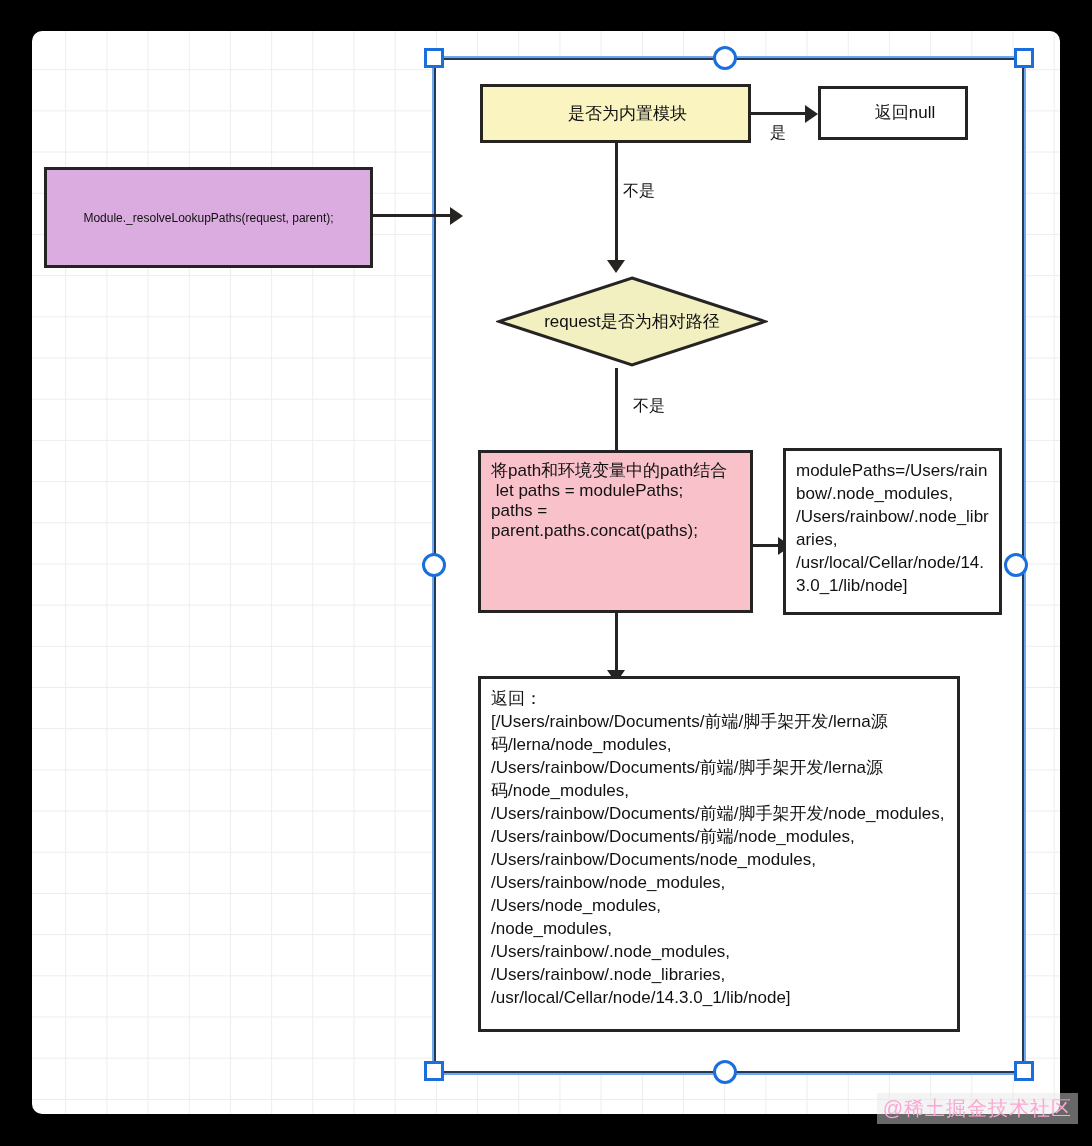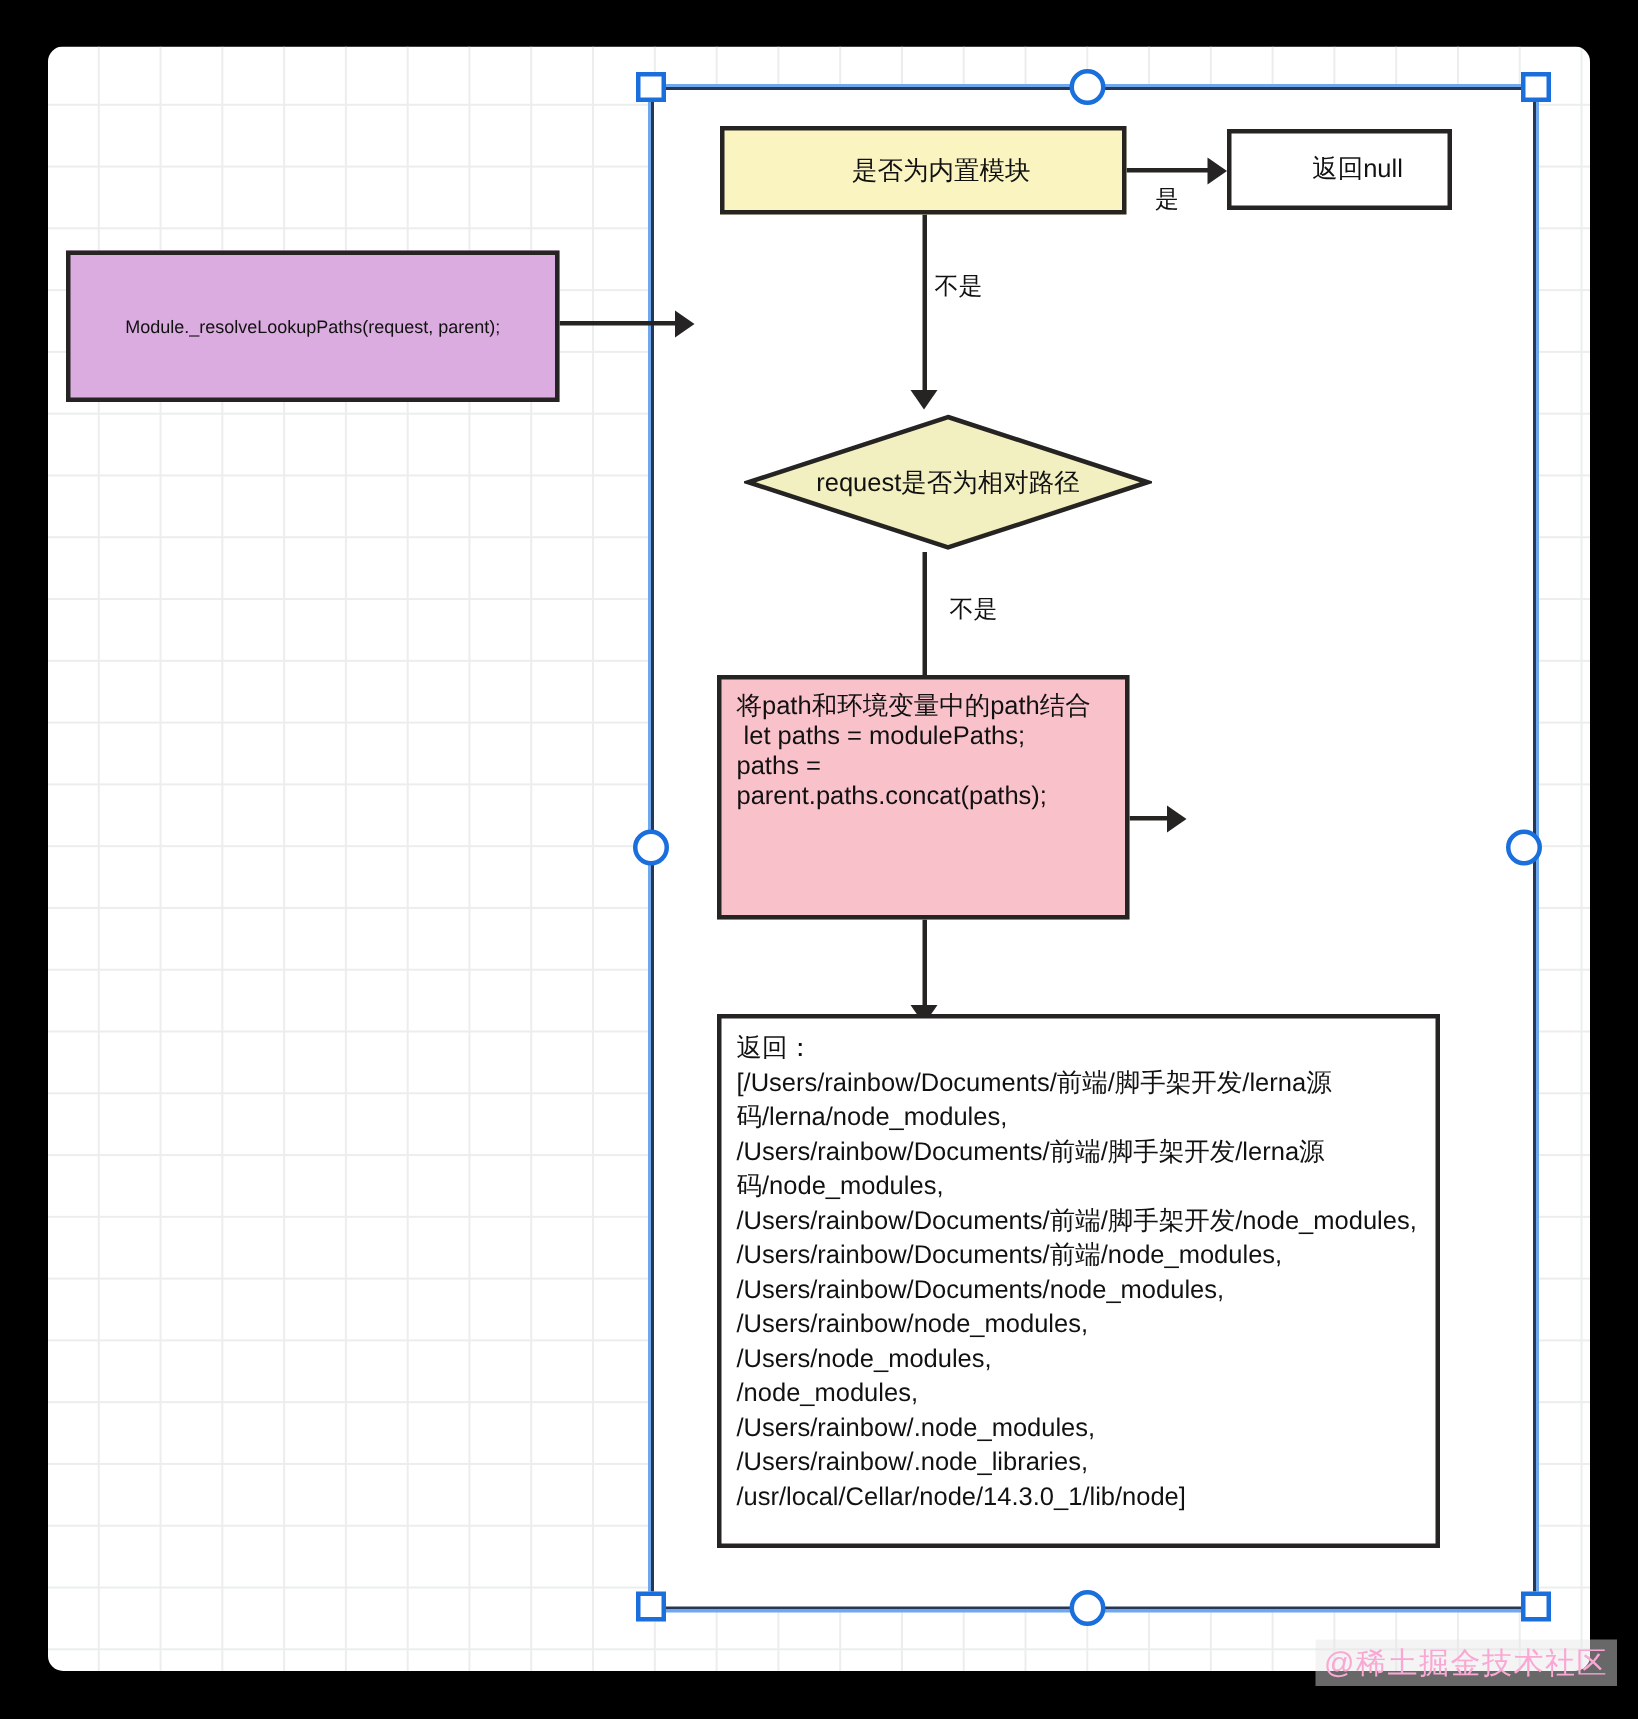--- a/index.html
+++ b/index.html
@@ -196,20 +196,23 @@
 
     <div class="node n-left" style="left:446px; top:419px; width:275px; height:163px; background:#f9c2cb; font-size:17px; line-height:20px;">
       <span class="node-text">将path和环境变量中的path结合
  let paths = modulePaths;
 paths = parent.paths.concat(paths);</span>
     </div>
 
     <div class="conn" style="left:721px; top:513px; width:30px; height:3px;"></div>
     <div class="arrow-right" style="left:746px; top:506px;"></div>
 
+    <div class="node n-left" style="left:751px; top:417px; width:219px; height:167px; background:#ffffff; font-size:17px; line-height:23px;">
+      <span class="node-text">modulePaths=/Users/rainbow/.node_modules, /Users/rainbow/.node_libraries, /usr/local/Cellar/node/14.3.0_1/lib/node]</span>
+    </div>
 
     <div class="conn" style="left:583px; top:582px; width:3px; height:62px;"></div>
     <div class="arrow-down" style="left:575px; top:639px;"></div>
 
     <div class="node n-left" style="left:446px; top:645px; width:482px; height:356px; background:#ffffff; font-size:17px; line-height:23px;">
       <span class="node-text">返回：
 [/Users/rainbow/Documents/前端/脚手架开发/lerna源码/lerna/node_modules,
 /Users/rainbow/Documents/前端/脚手架开发/lerna源码/node_modules,
 /Users/rainbow/Documents/前端/脚手架开发/node_modules,
 /Users/rainbow/Documents/前端/node_modules,

